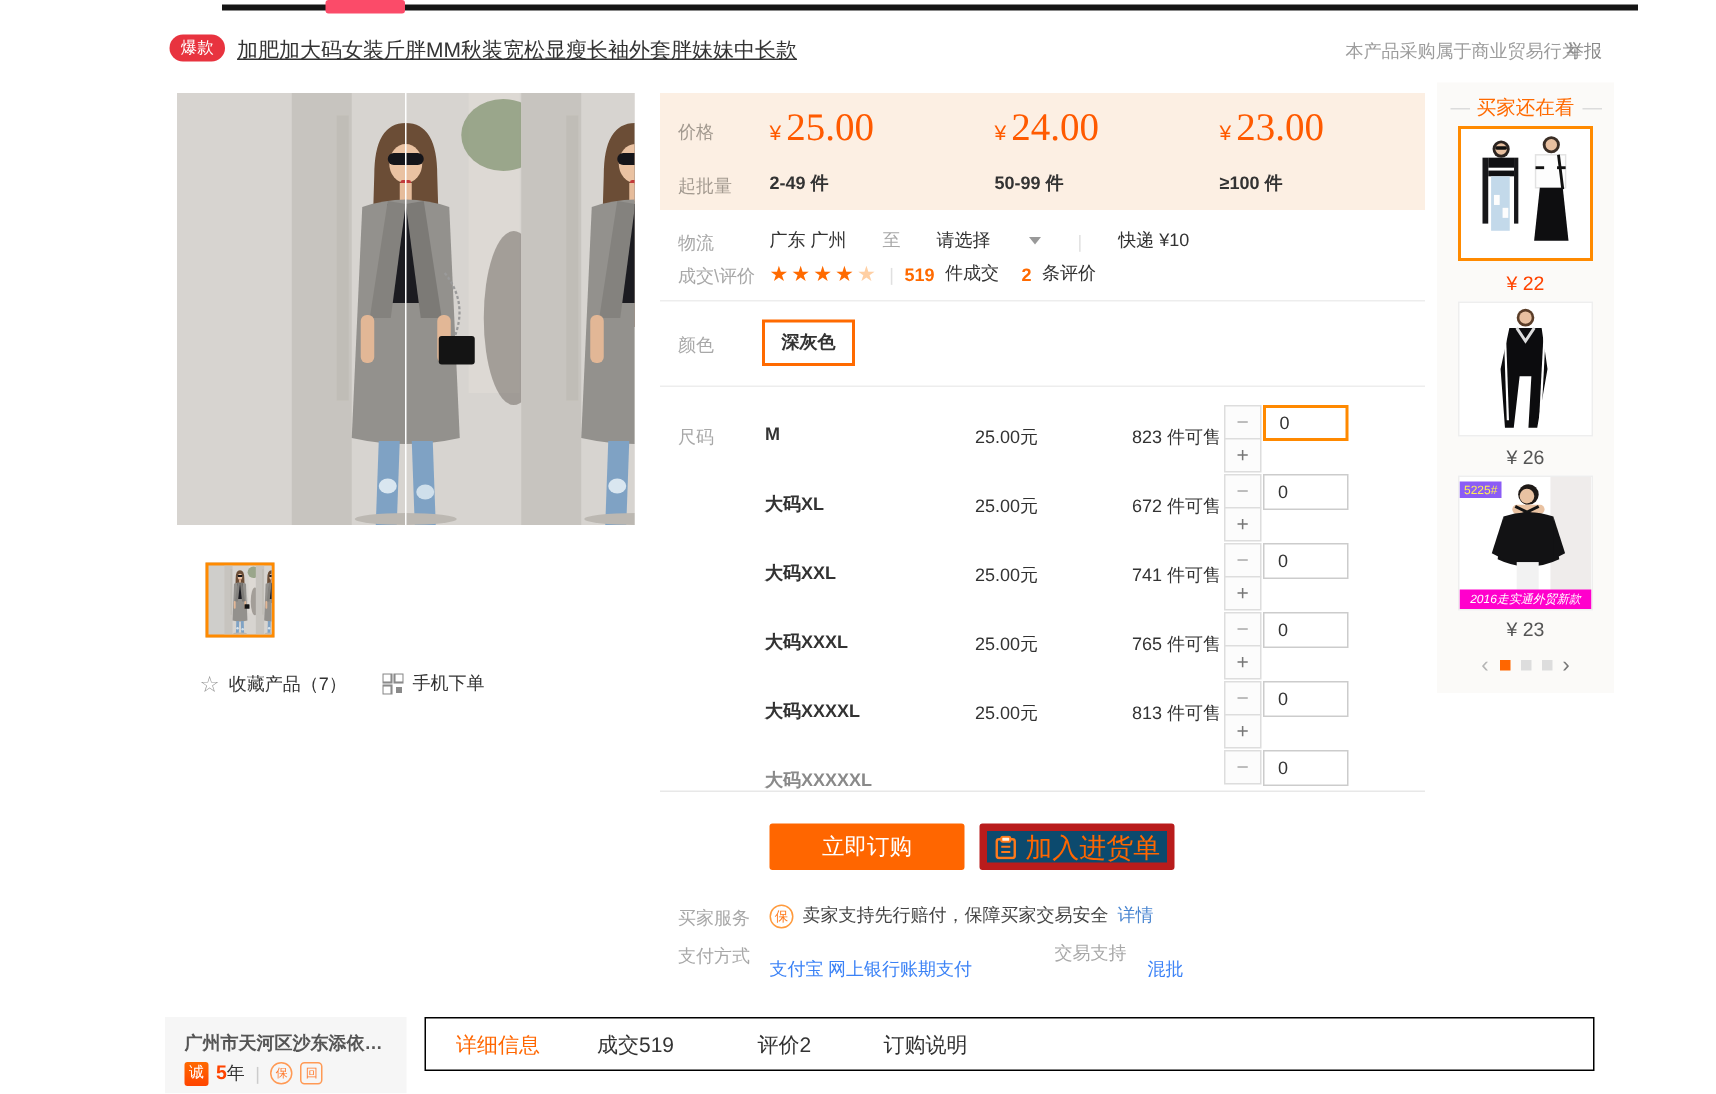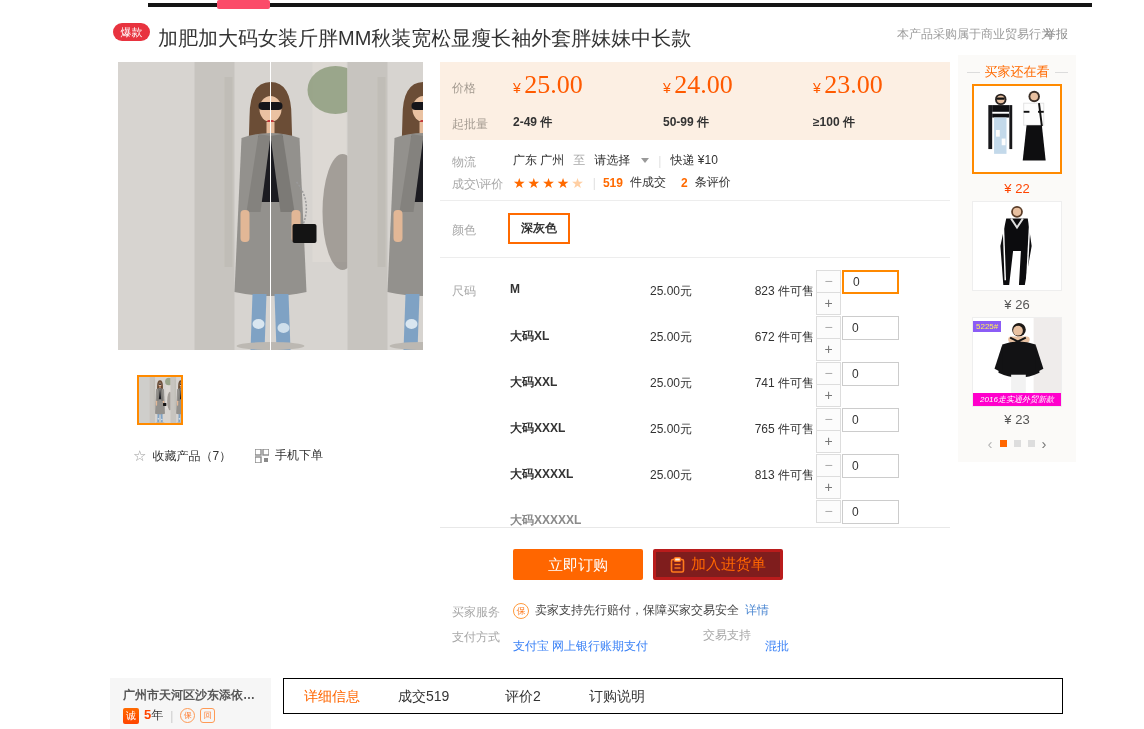--- a/index.html
+++ b/index.html
@@ -10,21 +10,21 @@
     color:#333; font-size:12px;
   }
 
   
   .top-black { position:absolute; left:148px; top:3px; width:944px; height:4px; background:#151515; }
   .top-pink  { position:absolute; left:217px; top:0;  width:53px;  height:9px; background:#fb4b69; border-radius:2px; }
 
   
   .hot-badge { position:absolute; left:113px; top:23px; min-width:37px; height:18px; padding:0 7px;
     background:#e8333f; color:#fff; font-size:11px; line-height:18px; text-align:center; border-radius:9px; }
-  .prod-title { position:absolute; left:158px; top:25px; font-size:20px; color:#333; }
+  .prod-title { position:absolute; left:158px; top:25px; font-size:14px; color:#333;text-decoration:underline; }
   .trade-note { position:absolute; left:897px; top:26px; font-size:12px; color:#9c9c9c; }
   .report-link { position:absolute; left:1044px; top:26px; font-size:12px; color:#8a8a8a; cursor:pointer; }
 
   
   .main-image { position:absolute; left:118px; top:62px; width:305px; height:288px; background:#d7d4d0; }
   .thumb { position:absolute; left:137px; top:375px; width:46px; height:50px; border:2px solid #ff8a00; background:#cfcecb; cursor:pointer; }
   .fav-row { position:absolute; left:133px; top:447px; display:flex; align-items:center; }
   .star-outline { color:#9a9a9a; font-size:15px; margin-right:6px; cursor:pointer; }
   .fav-label { font-size:12px; color:#333; cursor:pointer; }
   .phone-row { position:absolute; left:255px; top:447px; display:flex; align-items:center; }
@@ -33,21 +33,21 @@
   
   .price-panel { position:absolute; left:440px; top:62px; width:510px; height:78px; background:#fcefe3; }
   .pp-label { position:absolute; left:12px; color:#a39a90; font-size:12px; }
   .tier { position:absolute; top:8px; }
   .tier .yen { color:#ff5a00; font-size:14px; }
   .tier .val { color:#ff5a00; font-size:26px;font-family:Liberation Serif, serif; }
   .tier-qty { position:absolute; top:52px; font-size:12px; color:#333;font-weight:bold; }
 
   
   .row-label { position:absolute; left:452px; color:#a8a8a8; font-size:12px; }
-  .logi-row { position:absolute; left:513px; top:152px; display:flex; align-items:center; gap:9px; font-size:12px; }
+  .logi-row { position:absolute; left:513px; top:152px; display:flex; align-items:center; gap:24px; font-size:12px; }
   .caret-down { width:0; height:0; border-left:4px solid transparent; border-right:4px solid transparent; border-top:5px solid #999; display:inline-block; margin-left:2px; }
   .v-div { color:#e0e0e0; }
   .deal-row { position:absolute; left:513px; top:174px; display:flex; align-items:center; gap:7px; font-size:12px; }
   .star { font-size:14px; letter-spacing:2px; }
   .star.full { color:#ff6a00; } .star.dim { color:#ffcfa3; }
   .num-orange { color:#ff6a00; font-weight:bold; }
   .hline { position:absolute; left:440px; width:510px; border-top:1px solid #ededed; }
 
   .color-swatch { position:absolute; left:508px; top:213px; padding:5px 11px; border:2px solid #ff6a00;
     background:#fff; font-size:12px; font-weight:bold; color:#333; cursor:pointer; }
@@ -63,22 +63,22 @@
     text-align:center; line-height:20px; font-size:14px; color:#aaa; cursor:pointer; }
   .step-minus { top:0; } .step-plus { top:22px; color:#777; }
   .qty-input { position:absolute; left:26px; top:0; width:57px; height:24px; border:1px solid #ccc;
     padding-left:9px; font-size:12px; color:#333; background:#fff; outline:none; }
   .qty-input.focused { border:2px solid #ff8900; }
   .sku-bottom-line { position:absolute; left:440px; top:527px; width:510px; border-top:1px solid #e8e8e8; }
 
   
   .btn-order { position:absolute; left:513px; top:549px; width:130px; height:31px; background:#ff6600; color:#fff;
     font-size:15px; text-align:center; line-height:31px; border-radius:2px; cursor:pointer; }
-  .btn-cart { position:absolute; left:653px; top:549px; width:130px; height:31px; background:#7f1d1d;
-    border:3px solid #b91c1c; color:#ff6600; font-size:15px; border-radius:2px; cursor:pointer;
+  .btn-cart { position:absolute; left:653px; top:549px; width:130px; height:31px; background:#0c4a6e;
+    border:5px solid #b91c1c; color:#ff6600; font-size:18px; border-radius:2px; cursor:pointer;
     display:flex; align-items:center; justify-content:center; gap:6px; }
 
   
   .svc-row { position:absolute; left:513px; top:602px; display:flex; align-items:center; gap:6px; font-size:12px; color:#444; }
   .shield-badge { width:16px; height:16px; border:1px solid #ff9a3c; border-radius:50%; color:#ff7a1c;
     font-size:9px; text-align:center; line-height:14px; }
   .detail-link { color:#4a86d1; cursor:pointer; }
   .pay-item { position:absolute; top:638px; font-size:12px; color:#3b82f6; cursor:pointer; }
   .pay-sub-label { position:absolute; top:627px; color:#a8a8a8; font-size:12px; }
 

